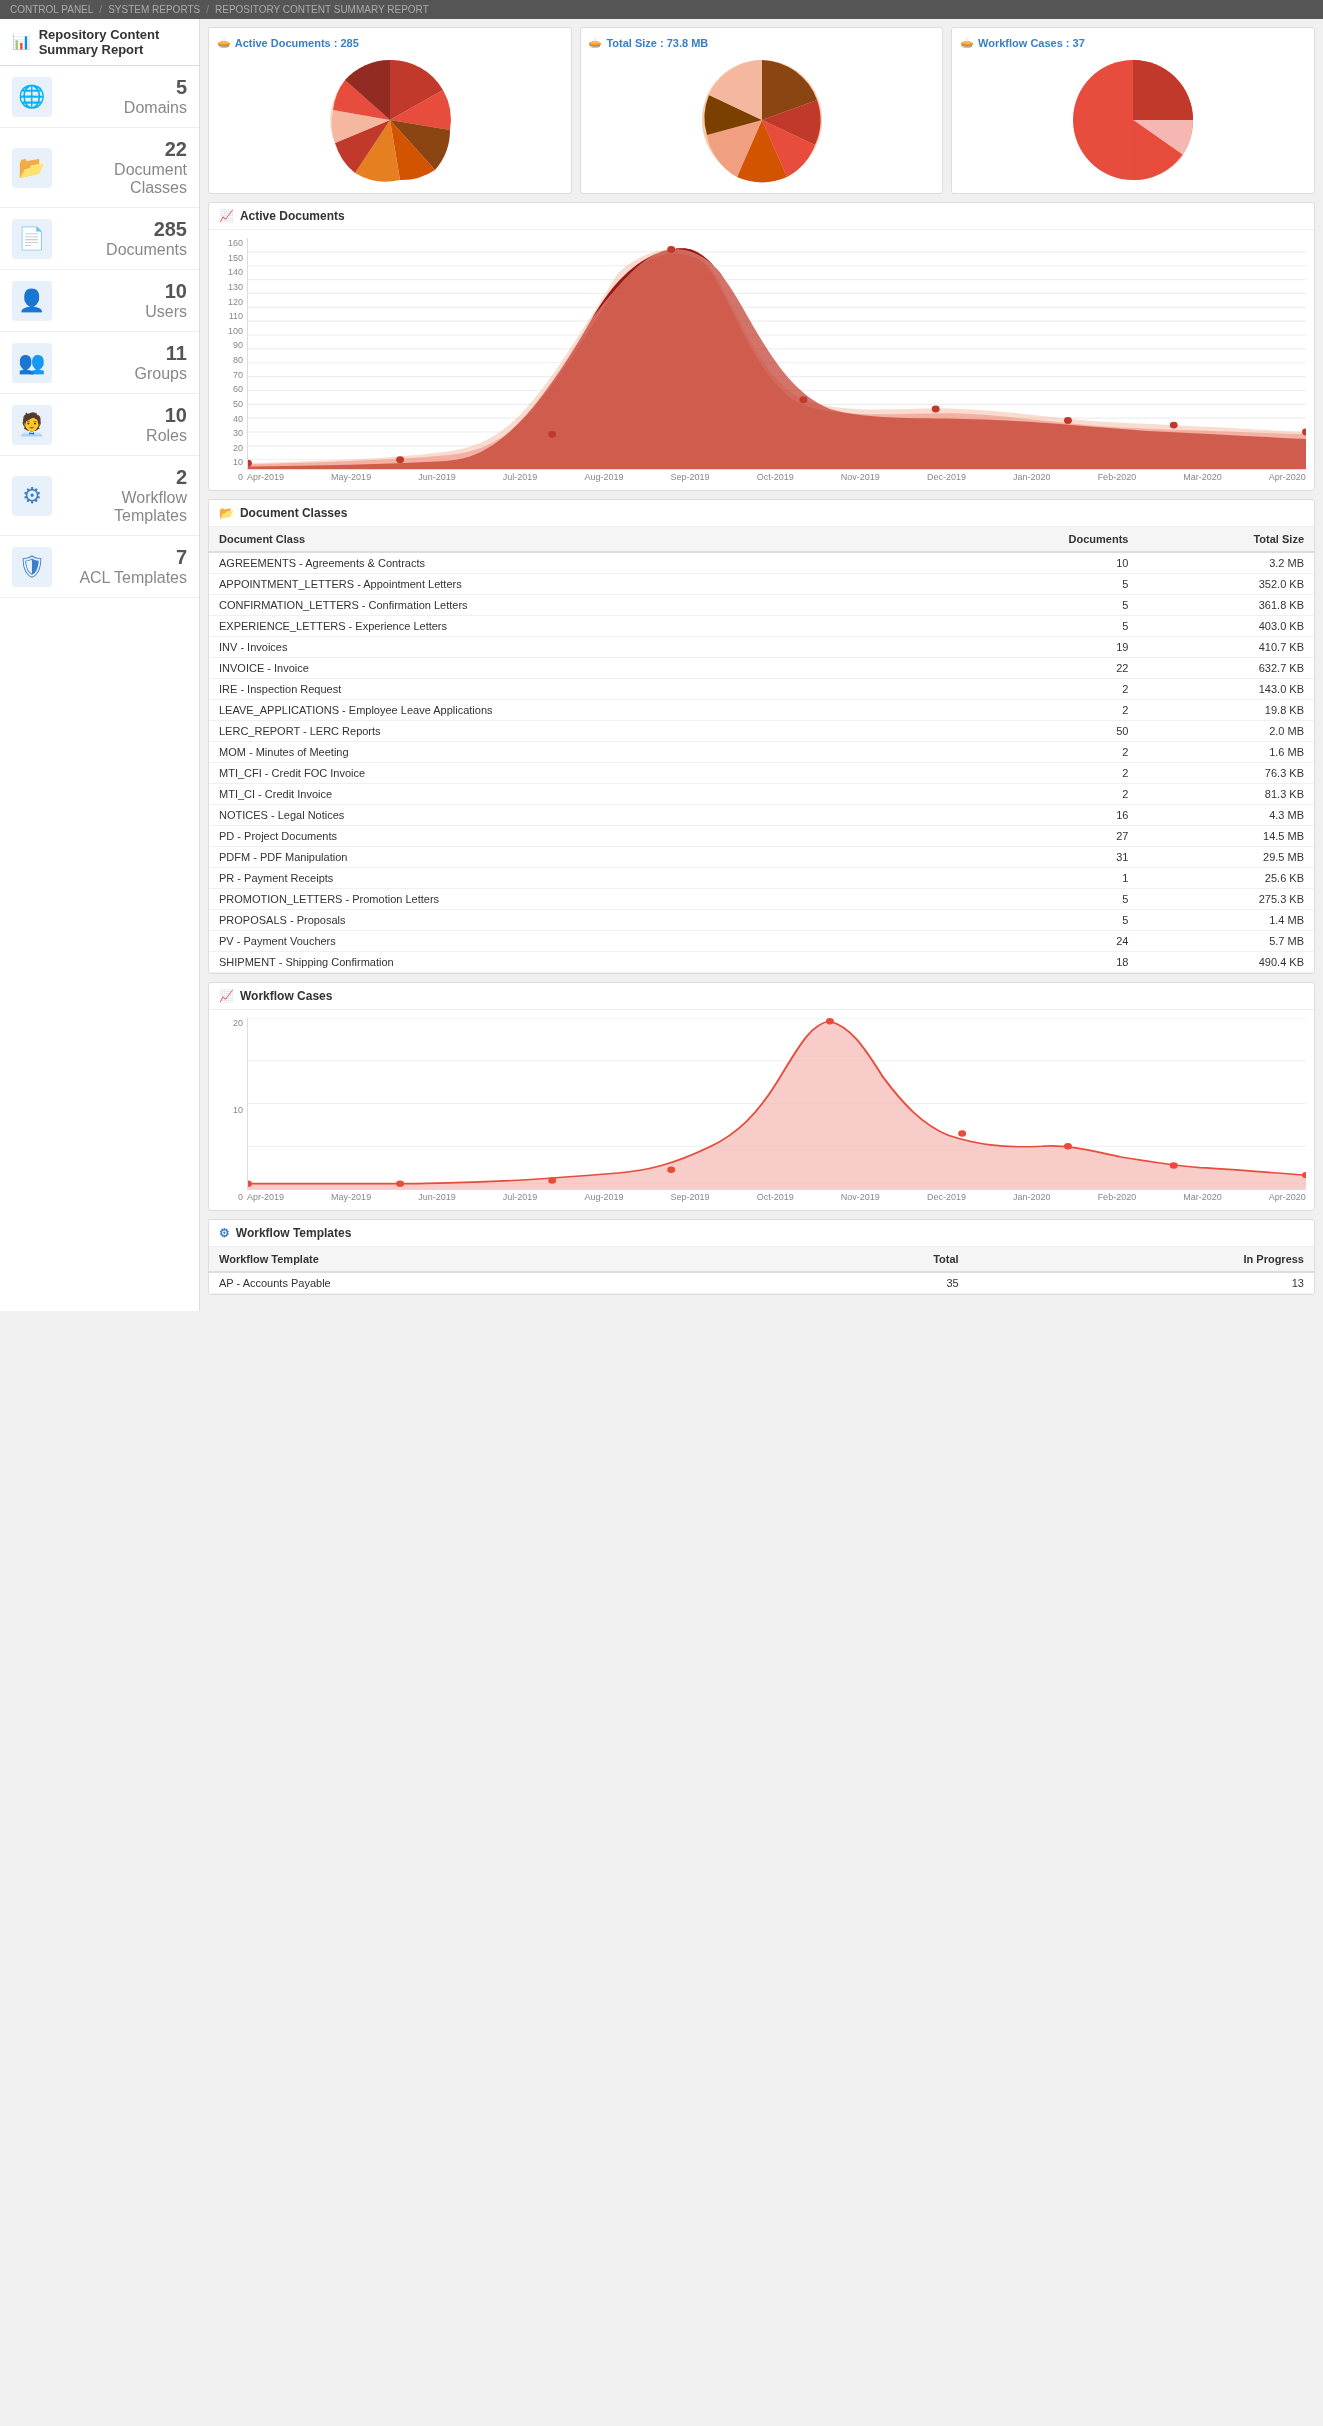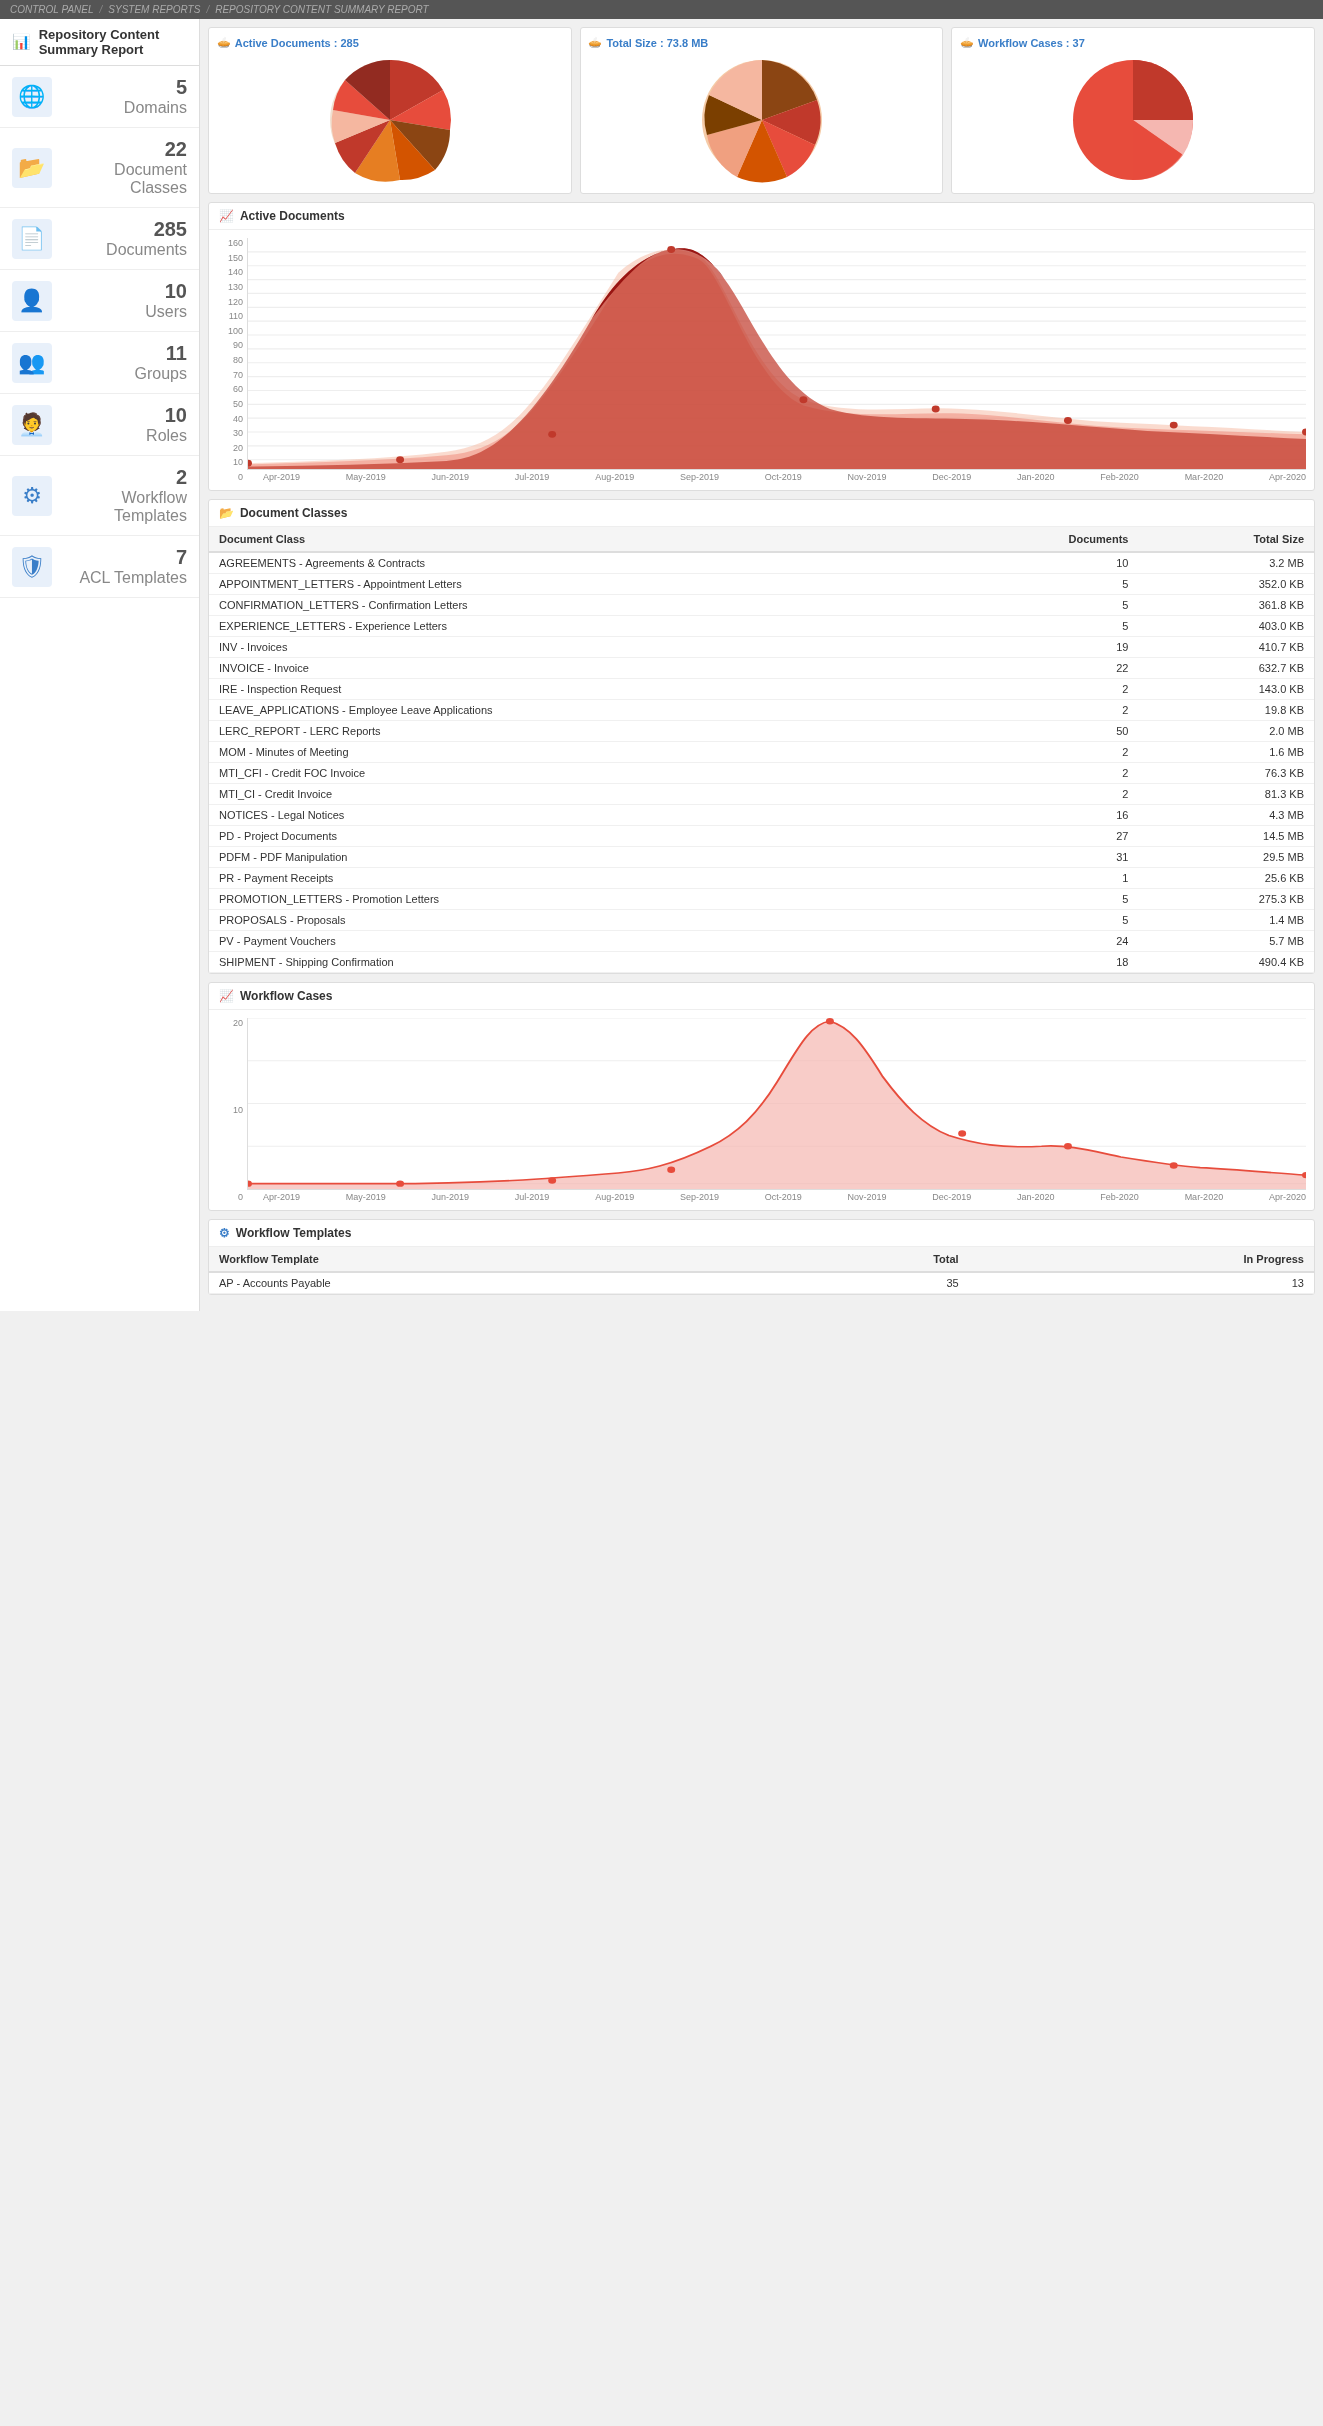--- a/index.html
+++ b/index.html
@@ -7,21 +7,21 @@
 
     .breadcrumb {
       background: #555;
       color: #ccc;
       padding: 4px 10px;
       font-size: 10px;
       display: flex;
       gap: 6px;
       align-items: center;
     }
-    .breadcrumb span { color: #aaa; font-style: italic; }
+    .breadcrumb span { color: #aaa; }
     .breadcrumb .sep { color: #888; }
 
     .page-container {
       display: flex;
       gap: 0;
       background: #f0f0f0;
     }
 
     
     .sidebar {
@@ -196,21 +196,20 @@
       position: relative;
       border-left: 1px solid #ddd;
       border-bottom: 1px solid #ddd;
     }
     .x-axis {
       display: flex;
       justify-content: space-between;
       font-size: 9px;
       color: #888;
       padding-top: 2px;
-      margin-left: 16px;
     }
 
     
     svg.pie-chart { display: block; margin: auto; }
   </style>
 </head>
 <body>
 
 <div class="breadcrumb">
   <span>CONTROL PANEL</span>

